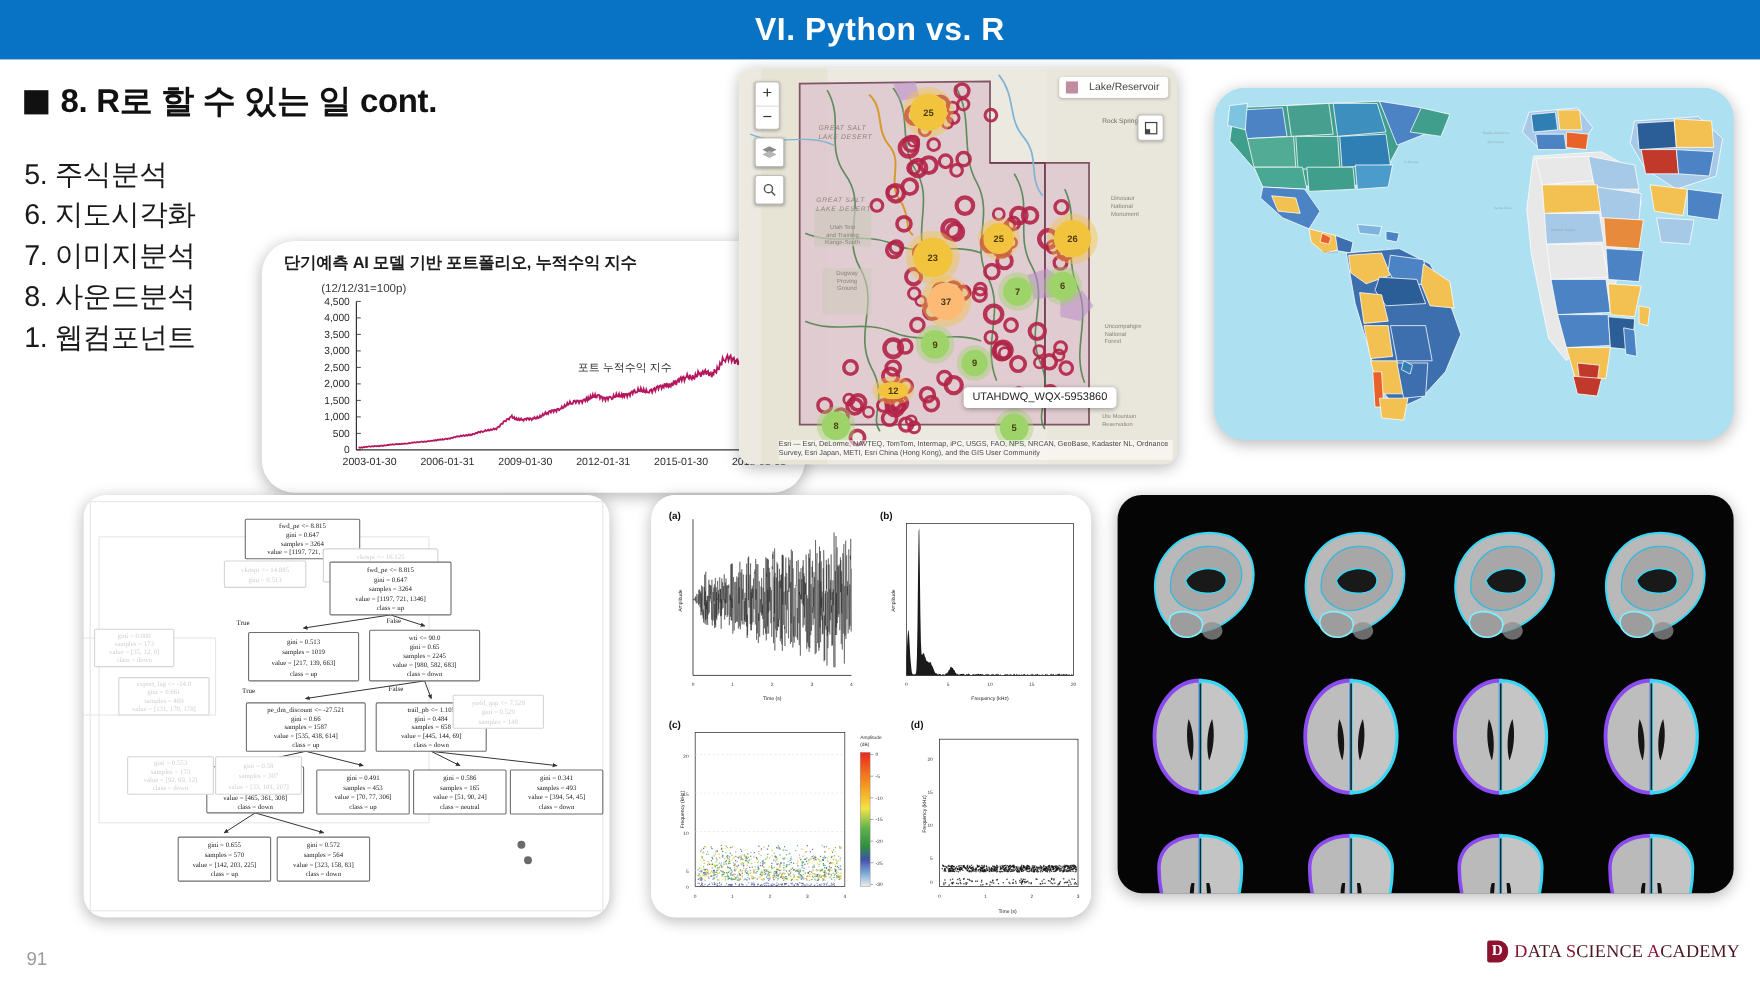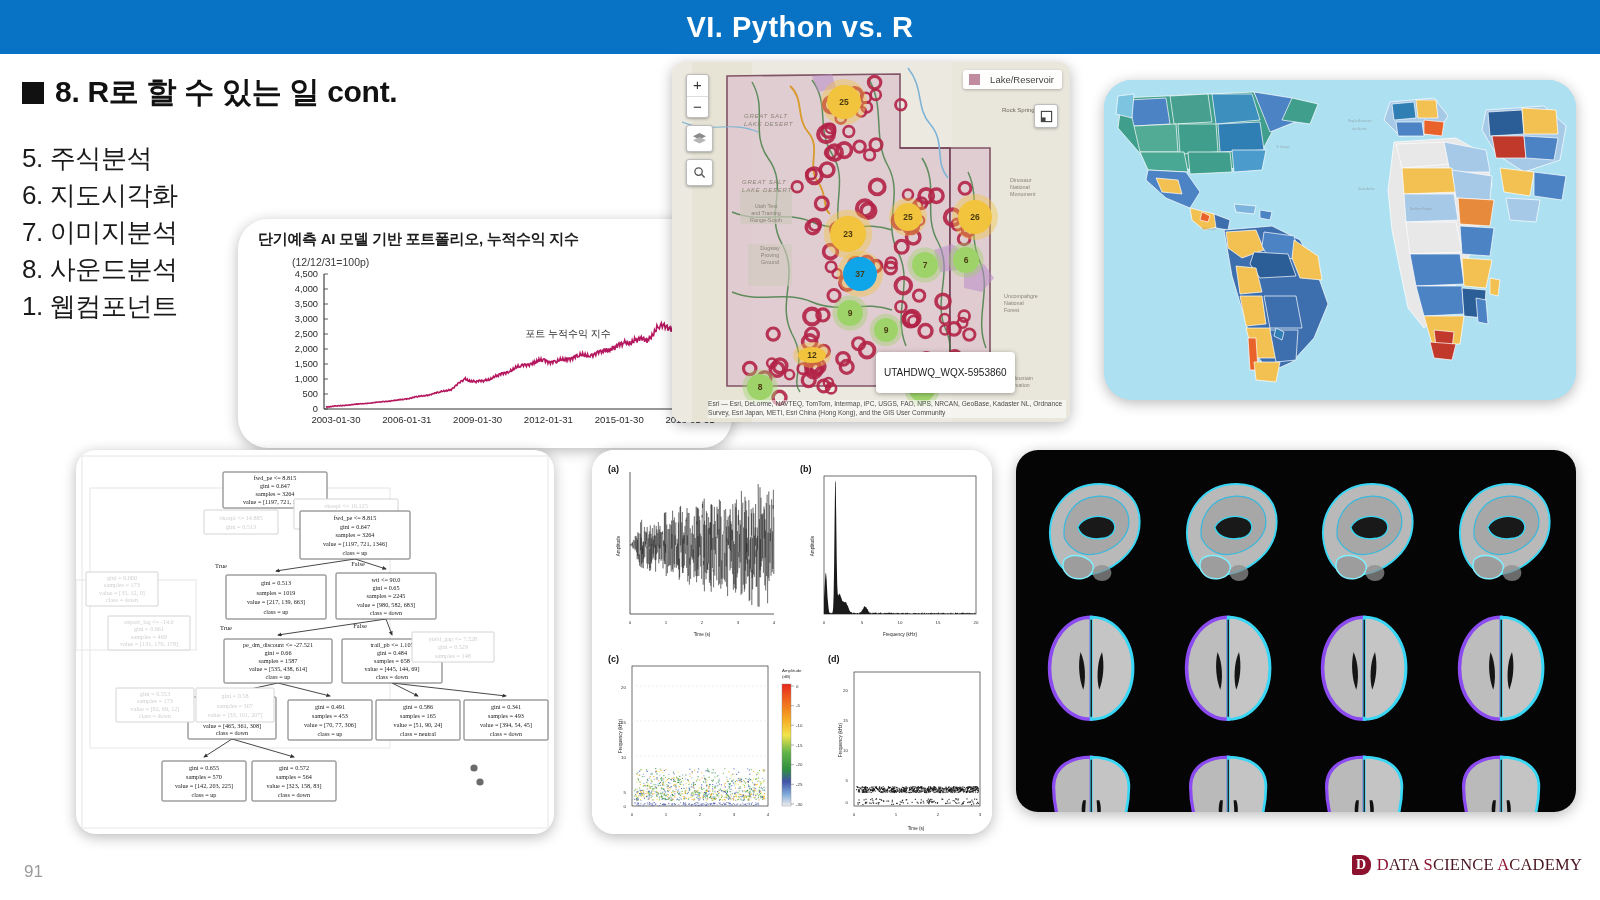--- a/index.html
+++ b/index.html
@@ -110,21 +110,21 @@
   .legend-swatch { width: 11px; height: 11px; background: #c18ba0; }
   .map-tool-btn {
     position: absolute; right: 12px; top: 42px;
     width: 24px; height: 24px; background: #fff; border: 1px solid #bdbdbd;
     border-radius: 3px; box-shadow: 0 1px 3px rgba(0,0,0,.25);
     display: flex; align-items: center; justify-content: center;
   }
   .map-tooltip {
     position: absolute; left: 204px; top: 290px;
     background: #fff; border-radius: 4px; box-shadow: 0 1px 5px rgba(0,0,0,.35);
-    padding: 15px 8px; font-size: 10px; color: #222; white-space: nowrap;
+    padding: 4px 8px; font-size: 10px; color: #222; white-space: nowrap;
   }
   .map-attrib {
     position: absolute; left: 36px; right: 4px; bottom: 4px;
     font-size: 6.6px; color: #4a4a4a; line-height: 1.35;
     background: rgba(255,255,255,.55);
   }
   .cluster {
     position: absolute; border-radius: 50%;
     display: flex; align-items: center; justify-content: center;
     font-size: 8.5px; color: #4a3a10; font-weight: 600;
@@ -397,21 +397,21 @@
           <circle cx="254.3" cy="298.4" r="7.4" fill="none" stroke="#b32447" stroke-width="3.8" opacity="0.9"></circle>
           <circle cx="273.0" cy="267.8" r="4.7" fill="none" stroke="#b32447" stroke-width="2.4" opacity="0.9"></circle>
         </g>
     </svg>
 
     <div id="map-clusters">
         <div class="cluster" style="left: 155px; top: 23px; height: 34px; width: 34px; background: rgb(242, 195, 60); box-shadow: rgba(242, 195, 60, 0.4) 0px 0px 0px 5.95px;">25</div>
         <div class="cluster" style="left: 222px; top: 141px; height: 28px; width: 28px; background: rgb(242, 195, 60); box-shadow: rgba(242, 195, 60, 0.4) 0px 0px 0px 4.9px;">25</div>
         <div class="cluster" style="left: 286px; top: 138px; height: 34px; width: 34px; background: rgb(242, 195, 60); box-shadow: rgba(242, 195, 60, 0.4) 0px 0px 0px 5.95px;">26</div>
         <div class="cluster" style="left: 158px; top: 154px; height: 36px; width: 36px; background: rgb(242, 195, 60); box-shadow: rgba(242, 195, 60, 0.4) 0px 0px 0px 6.3px;">23</div>
-        <div class="cluster" style="left: 171px; top: 195px; height: 34px; width: 34px; background: #0ea5e9; box-shadow: rgba(242, 195, 60, 0.4) 0px 0px 0px 5.95px;">37</div>
+        <div class="cluster" style="left: 171px; top: 195px; height: 34px; width: 34px; background: #fdba74; box-shadow: rgba(242, 195, 60, 0.4) 0px 0px 0px 5.95px;">37</div>
         <div class="cluster" style="left: 240px; top: 190px; height: 26px; width: 26px; background: rgb(158, 211, 106); box-shadow: rgba(158, 211, 106, 0.4) 0px 0px 0px 4.55px;">7</div>
         <div class="cluster" style="left: 281px; top: 185px; height: 26px; width: 26px; background: rgb(158, 211, 106); box-shadow: rgba(158, 211, 106, 0.4) 0px 0px 0px 4.55px;">6</div>
         <div class="cluster" style="left: 165px; top: 238px; height: 26px; width: 26px; background: rgb(158, 211, 106); box-shadow: rgba(158, 211, 106, 0.4) 0px 0px 0px 4.55px;">9</div>
         <div class="cluster" style="left: 202px; top: 256px; height: 24px; width: 24px; background: rgb(158, 211, 106); box-shadow: rgba(158, 211, 106, 0.4) 0px 0px 0px 4.2px;">9</div>
         <div class="cluster" style="left: 126px; top: 285px; height: 16px; width: 28px; background: rgb(242, 195, 60); box-shadow: rgba(242, 195, 60, 0.4) 0px 0px 0px 4.9px;">12</div>
         <div class="cluster" style="left: 75px; top: 312px; height: 26px; width: 26px; background: rgb(158, 211, 106); box-shadow: rgba(158, 211, 106, 0.4) 0px 0px 0px 4.55px;">8</div>
         <div class="cluster" style="left: 237px; top: 314px; height: 26px; width: 26px; background: rgb(158, 211, 106); box-shadow: rgba(158, 211, 106, 0.4) 0px 0px 0px 4.55px;">5</div>
       </div>
 
     <div class="map-ctrl-group">

